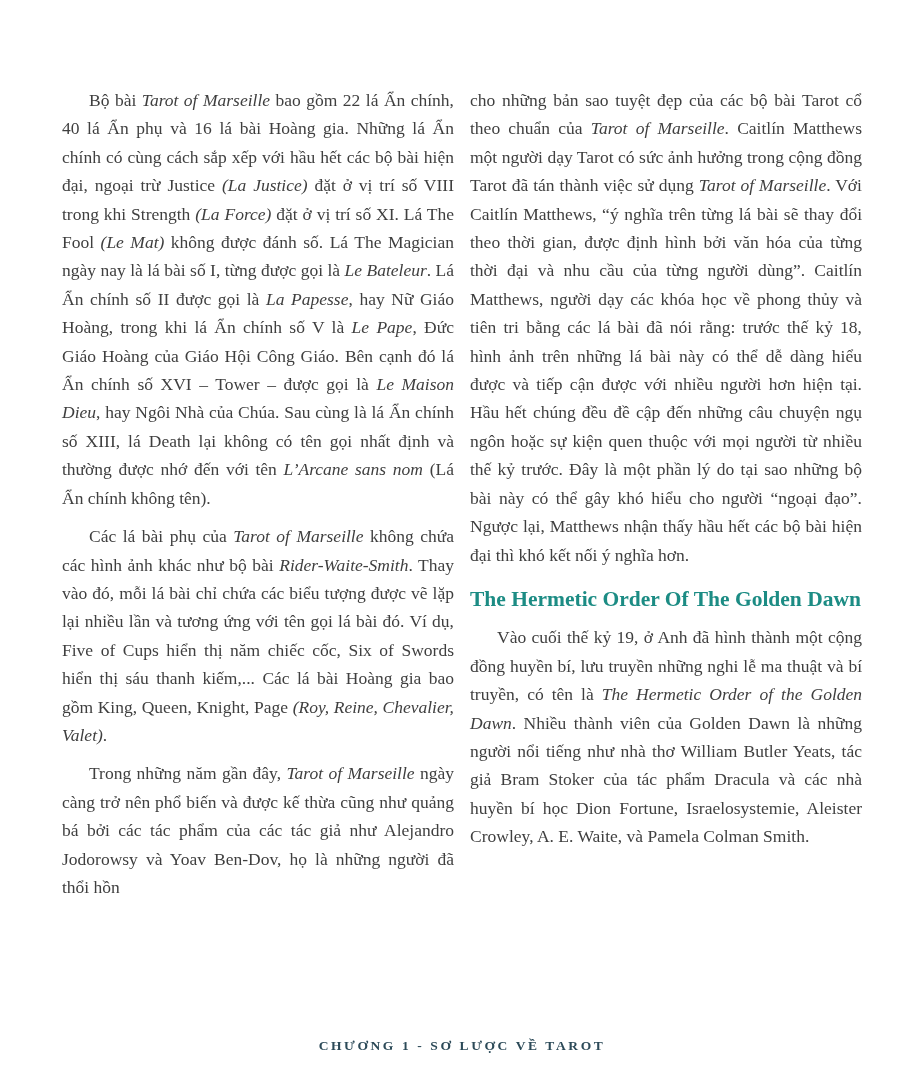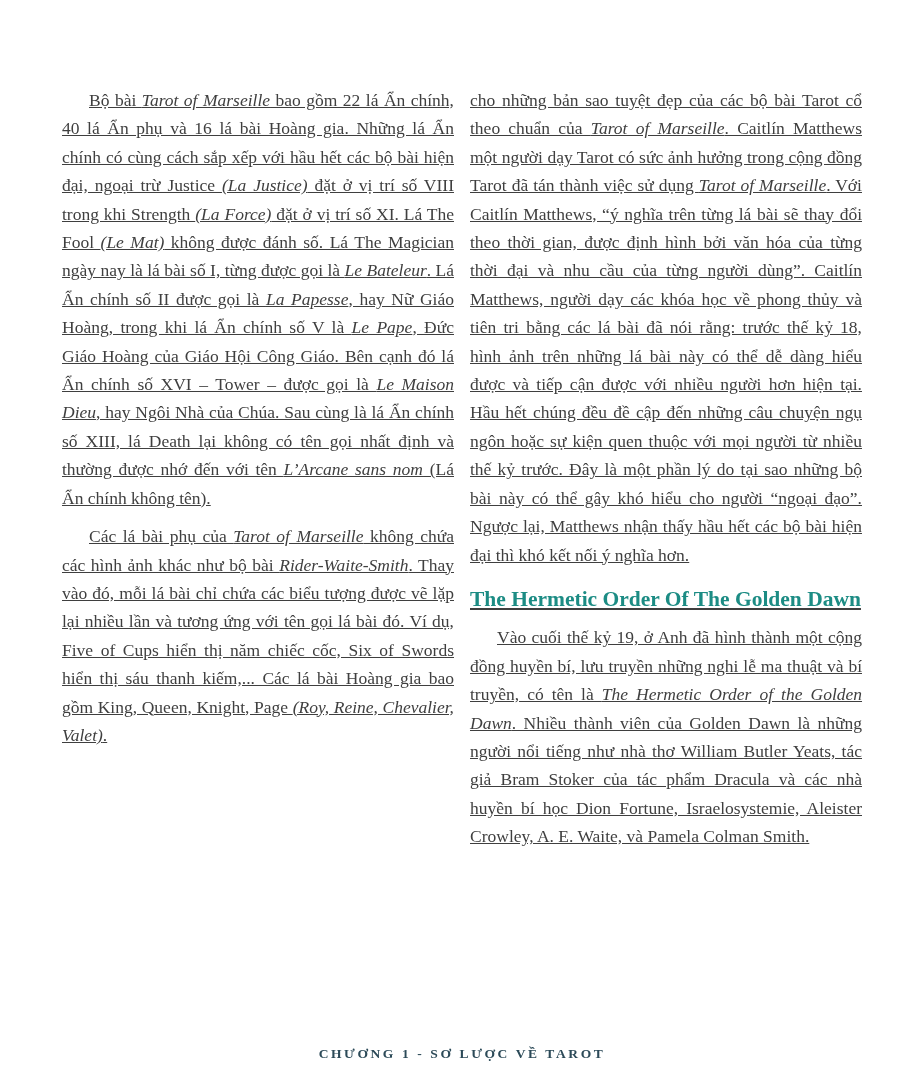--- a/index.html
+++ b/index.html
@@ -17,21 +17,20 @@
     overflow:hidden;
   }
   .page{
     position:relative;
     width:924px;height:1080px;
     padding:86px 62px 0 62px;
   }
   .columns{
     display:flex;
     gap:16px;
-    text-decoration:underline;
   }
   .col{
     flex:1 1 0;
     min-width:0;
   }
   .para{
     font-size:17.5px;
     line-height:28.4px;
     text-align:justify;
     margin-bottom:10px;
@@ -50,35 +49,36 @@
   .footer{
     position:absolute;
     left:0;right:0;bottom:16px;
     text-align:center;
   }
   .chapter{
     font-size:13.5px;
     font-weight:700;
     letter-spacing:2.6px;
     color:var(--c-footer-text);
-    margin-bottom:2px;
+    margin-bottom:10px;
   }
   .ornament-wrap{line-height:0;}
   .ornament-wrap svg{display:inline-block;}
 </style>
 </head>
 <body>
 
 <div class="page">
 
   <div class="columns">
 
     <div class="col">
       <p class="para indent"><span>Bộ bài </span><em>Tarot of Marseille</em><span> bao gồm 22 lá Ẩn chính, 40 lá Ẩn phụ và 16 lá bài Hoàng gia. Những lá Ẩn chính có cùng cách sắp xếp với hầu hết các bộ bài hiện đại, ngoại trừ Justice </span><em>(La Justice)</em><span> đặt ở vị trí số VIII trong khi Strength </span><em>(La Force)</em><span> đặt ở vị trí số XI. Lá The Fool </span><em>(Le Mat)</em><span> không được đánh số. Lá The Magician ngày nay là lá bài số I, từng được gọi là </span><em>Le Bateleur</em><span>. Lá Ẩn chính số II được gọi là </span><em>La Papesse</em><span>, hay Nữ Giáo Hoàng, trong khi lá Ẩn chính số V là </span><em>Le Pape</em><span>, Đức Giáo Hoàng của Giáo Hội Công Giáo. Bên cạnh đó lá Ẩn chính số XVI – Tower – được gọi là </span><em>Le Maison Dieu</em><span>, hay Ngôi Nhà của Chúa. Sau cùng là lá Ẩn chính số XIII, lá Death lại không có tên gọi nhất định và thường được nhớ đến với tên </span><em>L’Arcane sans nom</em><span> (Lá Ẩn chính không tên).</span></p>
       <p class="para indent"><span>Các lá bài phụ của </span><em>Tarot of Marseille</em><span> không chứa các hình ảnh khác như bộ bài </span><em>Rider-Waite-Smith</em><span>. Thay vào đó, mỗi lá bài chỉ chứa các biểu tượng được vẽ lặp lại nhiều lần và tương ứng với tên gọi lá bài đó. Ví dụ, Five of Cups hiển thị năm chiếc cốc, Six of Swords hiển thị sáu thanh kiếm,... Các lá bài Hoàng gia bao gồm King, Queen, Knight, Page </span><em>(Roy, Reine, Chevalier, Valet)</em><span>.</span></p>
+      <p class="para indent"><span>Trong những năm gần đây, </span><em>Tarot of Marseille</em><span> ngày càng trở nên phổ biến và được kế thừa cũng như quảng bá bởi các tác phẩm của các tác giả như Alejandro Jodorowsy và Yoav Ben-Dov, họ là những người đã thổi hồn</span></p>
     </div>
 
     <div class="col">
       <p class="para"><span>cho những bản sao tuyệt đẹp của các bộ bài Tarot cổ theo chuẩn của </span><em>Tarot of Marseille</em><span>. Caitlín Matthews một người dạy Tarot có sức ảnh hưởng trong cộng đồng Tarot đã tán thành việc sử dụng </span><em>Tarot of Marseille</em><span>. Với Caitlín Matthews, “ý nghĩa trên từng lá bài sẽ thay đổi theo thời gian, được định hình bởi văn hóa của từng thời đại và nhu cầu của từng người dùng”. Caitlín Matthews, người dạy các khóa học về phong thủy và tiên tri bằng các lá bài đã nói rằng: trước thế kỷ 18, hình ảnh trên những lá bài này có thể dễ dàng hiểu được và tiếp cận được với nhiều người hơn hiện tại. Hầu hết chúng đều đề cập đến những câu chuyện ngụ ngôn hoặc sự kiện quen thuộc với mọi người từ nhiều thế kỷ trước. Đây là một phần lý do tại sao những bộ bài này có thể gây khó hiểu cho người “ngoại đạo”. Ngược lại, Matthews nhận thấy hầu hết các bộ bài hiện đại thì khó kết nối ý nghĩa hơn.</span></p>
       <h2 class="heading">The Hermetic Order Of The Golden Dawn</h2>
       <p class="para indent"><span>Vào cuối thế kỷ 19, ở Anh đã hình thành một cộng đồng huyền bí, lưu truyền những nghi lễ ma thuật và bí truyền, có tên là </span><em>The Hermetic Order of the Golden Dawn</em><span>. Nhiều thành viên của Golden Dawn là những người nổi tiếng như nhà thơ William Butler Yeats, tác giả Bram Stoker của tác phẩm Dracula và các nhà huyền bí học Dion Fortune, Israelosystemie, Aleister Crowley, A. E. Waite, và Pamela Colman Smith.</span></p>
     </div>
 
   </div>
 

